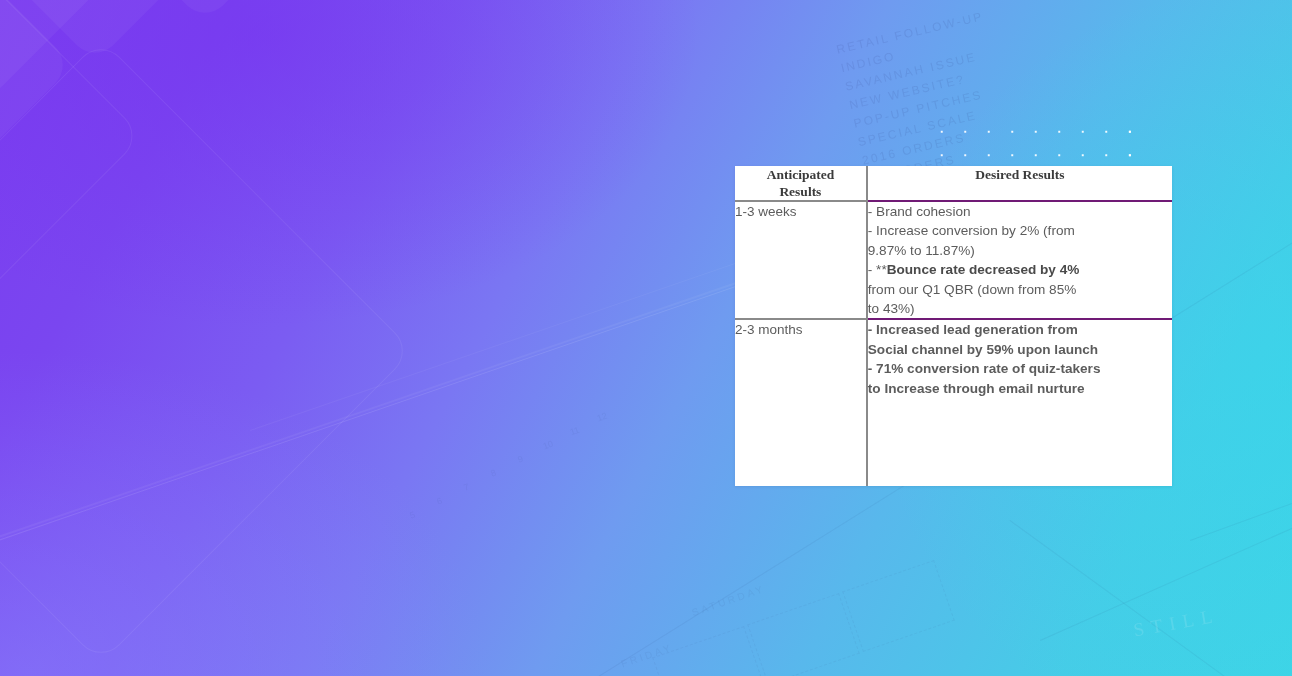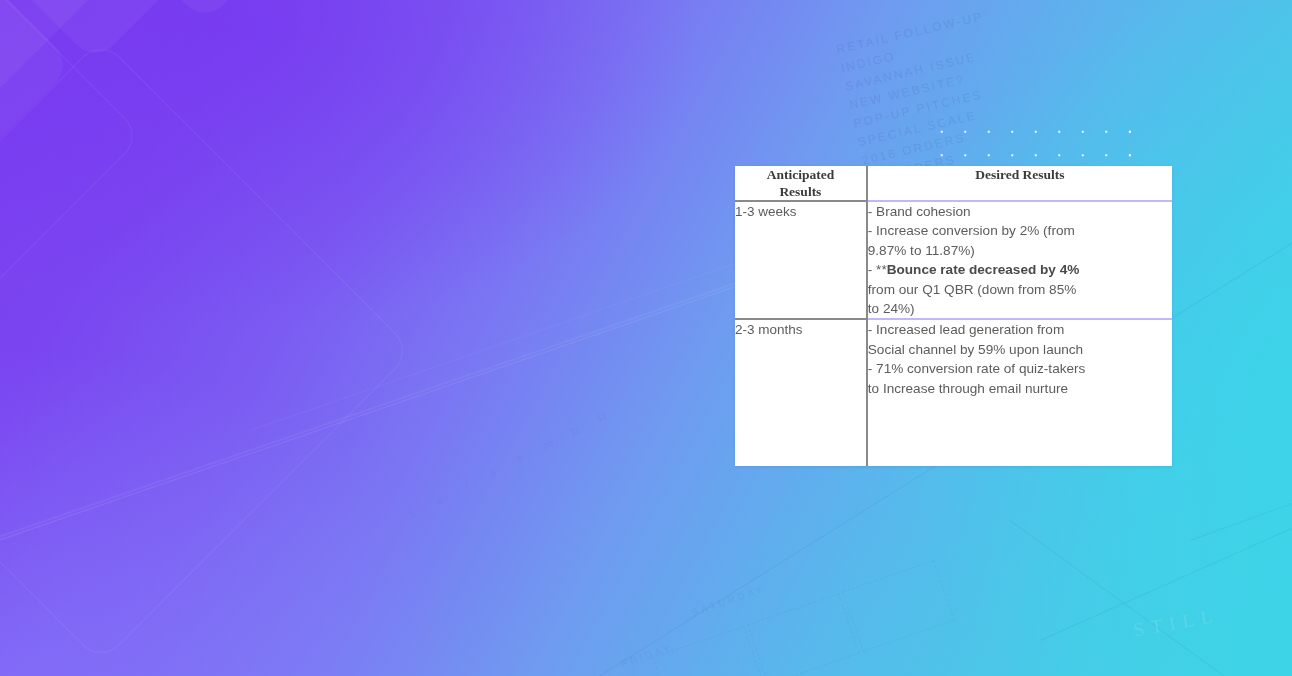--- a/index.html
+++ b/index.html
@@ -190,27 +190,27 @@
     color: #5c5c5c;
     padding: 13px 0 13px 11px;
     border-right: 2px solid #8a8a8a;
     border-top: 2px solid #8a8a8a;
   }
   .body-cell-right {
     font-size: 13.6px;
     line-height: 19.4px;
     color: #5c5c5c;
     padding: 13px 12px 22px 15px;
-    border-top: 2px solid #c4b5fd;
+    border-top: 2px solid #701a75;
   }
   .body-cell-right .li { display: block; }
   .body-cell-right b { color: #4a4a4a; font-weight: 700; }
 
   .row-last .body-cell-left  { padding-bottom: 73px; }
-  .row-last .body-cell-right { padding-bottom: 68px; }
+  .row-last .body-cell-right { padding-bottom: 88px; font-weight: bold; }
 </style>
 </head>
 <body>
 
 <div id="canvas">
 
   <div class="bg-gradient"></div>
   <div class="bg-gradient-2"></div>
 
   <div class="deco-layer">
@@ -281,21 +281,21 @@
       </thead>
       <tbody>
         <tr>
           <td class="body-cell-left">1-3 weeks</td>
           <td class="body-cell-right">
             <span class="li">- Brand cohesion</span>
             <span class="li">- Increase conversion by 2% (from</span>
             <span class="li">9.87% to 11.87%)</span>
             <span class="li"><span>- **</span><b>Bounce rate decreased by 4%</b></span>
             <span class="li">from our Q1 QBR (down from 85%</span>
-            <span class="li">to 24%)</span>
+            <span class="li">to 43%)</span>
           </td>
         </tr>
         <tr class="row-last">
           <td class="body-cell-left">2-3 months</td>
           <td class="body-cell-right">
             <span class="li">- Increased lead generation from</span>
             <span class="li">Social channel by 59% upon launch</span>
             <span class="li">- 71% conversion rate of quiz-takers</span>
             <span class="li">to Increase through email nurture</span>
           </td>

